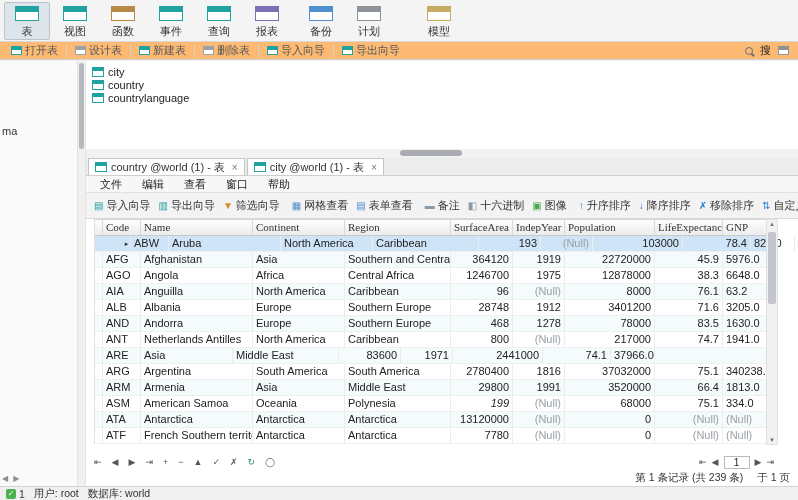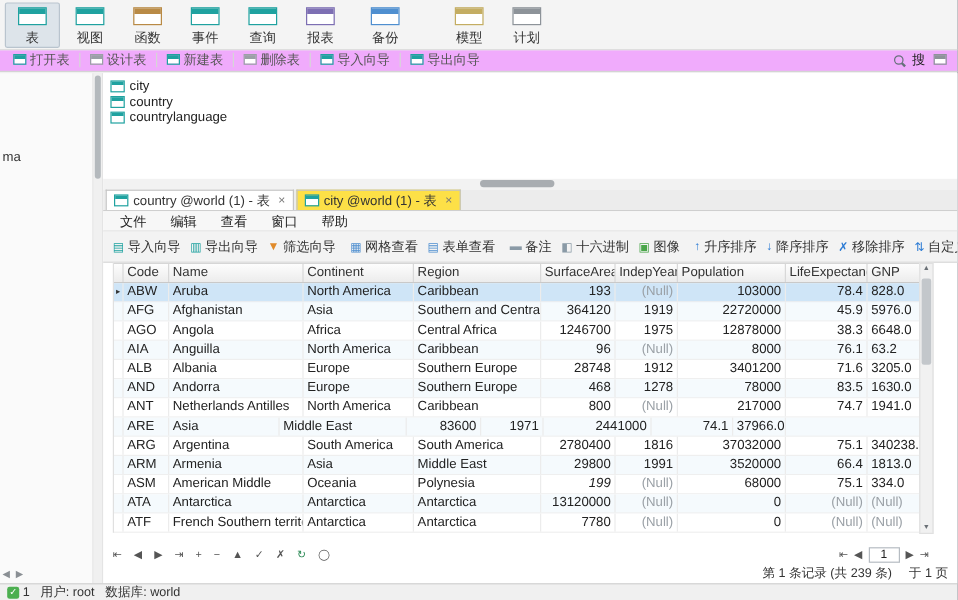--- a/index.html
+++ b/index.html
@@ -8,21 +8,21 @@
   .app { position:relative; width:798px; height:500px; background:#f0f0f0; font-size:11px; color:#222; overflow:hidden; outline:1px solid #8a9096; }
 
   
   .ribbon { position:absolute; top:0; left:0; right:0; height:42px; background:#f4f4f4; border-bottom:1px solid #d9d9d9; display:flex; align-items:flex-start; padding:2px 4px 0; }
   .ribbon-item { width:46px; height:38px; display:flex; flex-direction:column; align-items:center; gap:3px; padding-top:3px; border:1px solid transparent; border-radius:2px; cursor:default; }
   .ribbon-item.active { background:#dde4ea; border-color:#b9c4cе; border-color:#b9c4ce; }
   .ribbon-icon { width:24px; height:18px; border:1px solid; display:block; }
   .ribbon-label { font-size:11px; color:#333; white-space:nowrap; }
 
   
-  .obj-toolbar { position:absolute; top:42px; left:0; right:0; height:18px; background:#f0abfc; border-bottom:1px solid #d4d4d4; display:flex; align-items:flex-start; padding:0 5px; }
+  .obj-toolbar { position:absolute; top:42px; left:0; right:0; height:18px; background:#fdba74; border-bottom:1px solid #d4d4d4; display:flex; align-items:center; padding:0 5px; }
   .obj-btn { display:flex; align-items:center; gap:3px; padding:0 6px; height:15px; color:#555; white-space:nowrap; }
   .mini-icon { width:11px; height:9px; border:1px solid; display:inline-block; }
   .vsep { width:1px; height:12px; background:#d6d6d6; margin:0 2px; }
   .obj-search { margin-left:auto; display:flex; align-items:center; gap:7px; padding-right:4px; }
   .magnifier { width:8px; height:8px; border:1.5px solid #66707a; border-radius:50%; position:relative; display:inline-block; }
   .magnifier::after { content:""; position:absolute; width:4px; height:1.5px; background:#66707a; transform:rotate(45deg); right:-3px; bottom:-2px; }
 
   
   .main { position:absolute; top:61px; left:0; right:0; bottom:14px; background:#f0f0f0; }
   .sidebar { position:absolute; left:0; top:0; width:78px; bottom:0; background:#fafafa; border-right:1px solid #e2e2e2; }
@@ -35,40 +35,40 @@
   
   .obj-list { position:absolute; top:0; left:0; right:0; height:88px; background:#fff; padding:4px 0 0 6px; }
   .obj-item { display:flex; align-items:center; gap:4px; height:13px; color:#222; }
   .mini-table { width:12px; height:10px; border:1px solid #1fa2a0; background:linear-gradient(to bottom,#1fa2a0 0,#1fa2a0 3px,#fff 3px); display:inline-block; }
 
   .hscroll { position:absolute; top:88px; left:0; right:0; height:9px; background:#f2f2f2; }
   .hscroll .thumb { position:absolute; left:314px; top:1px; width:62px; height:6px; background:#a9adb1; border-radius:3px; }
 
   
   .tabbar { position:absolute; top:97px; left:0; right:0; height:18px; background:#ececec; border-bottom:1px solid #cfcfcf; display:flex; align-items:flex-end; padding-left:2px; }
-  .tab { display:flex; align-items:center; gap:4px; height:17px; padding:0 6px; border:1px solid #c4c4c4; border-bottom:none; background:#fde047; color:#333; margin-right:2px; white-space:nowrap; }
+  .tab { display:flex; align-items:center; gap:4px; height:17px; padding:0 6px; border:1px solid #c4c4c4; border-bottom:none; background:#ffffff; color:#333; margin-right:2px; white-space:nowrap; }
   .tab.active { background:#fff; }
   .tab-close { color:#777; font-size:10px; margin-left:3px; }
 
   
   .menubar { position:absolute; top:115px; left:0; right:0; height:17px; background:#f7f7f7; border-bottom:1px solid #e2e2e2; display:flex; align-items:center; padding-left:4px; }
   .menu-item { padding:0 10px; color:#222; }
 
   
   .grid-toolbar { position:absolute; top:132px; left:0; right:0; height:26px; background:#f3f3f3; border-bottom:1px solid #d9d9d9; display:flex; align-items:center; padding-left:4px; overflow:hidden; }
   .gt-btn { display:flex; align-items:center; gap:3px; height:20px; padding:0 4px; color:#333; white-space:nowrap; }
   .gt-glyph { font-size:10px; }
 
   
   .grid { position:absolute; top:158px; left:8px; width:672px; background:#fff; border-left:1px solid #e0e0e0; }
   .grid-header { display:flex; height:17px; background:linear-gradient(#fdfdfd,#ececec); border-top:1px solid #d6d6d6; border-bottom:1px solid #c9c9c9; }
-  .gh-cell { border-right:1px solid #d8d8d8; padding:1px 3px; color:#333; overflow:hidden; white-space:nowrap; flex:none; }
+  .gh-cell { border-right:1px solid #d8d8d8; padding:1px 3px; color:#333; overflow:hidden; white-space:nowrap; flex:none;font-family:Liberation Serif, serif; }
   .grid-row { display:flex; height:16px; border-bottom:1px solid #efefef; background:#fff; }
   .grid-row.alt { background:#f5fafd; }
-  .grid-row.selected { background:#cfe5f7; }
+  .grid-row.selected { background:#cfe5f7;padding-left:28px; }
   .g-cell { border-right:1px solid #ececec; padding:1px 3px; overflow:hidden; white-space:nowrap; color:#222; flex:none; }
   .g-cell.num { text-align:right; }
   .g-cell.null { color:#9aa0a6; }
   .g-cell.marker, .gh-cell.marker { width:8px; padding:0; font-size:7px; line-height:15px; text-align:center; color:#333; }
 
   .grid-vscroll { position:absolute; top:158px; left:680px; width:12px; height:226px; background:#f1f1f1; border:1px solid #e0e0e0; }
   .grid-vscroll .arrow { position:absolute; left:0; width:10px; text-align:center; font-size:6px; color:#6a7076; }
   .grid-vscroll .arrow.up { top:1px; } .grid-vscroll .arrow.down { bottom:1px; }
   .grid-vscroll .thumb { position:absolute; top:12px; left:1px; width:8px; height:72px; background:#c3c7cb; border-radius:2px; }
 
@@ -111,27 +111,27 @@
         <span class="ribbon-label">查询</span>
       </div>
       <div class="ribbon-item" style="margin-left: 2px;">
         <span class="ribbon-icon" style="border-color: rgb(125, 111, 179); background: linear-gradient(rgb(125, 111, 179) 0px, rgb(125, 111, 179) 5px, rgb(255, 255, 255) 5px);"></span>
         <span class="ribbon-label">报表</span>
       </div>
       <div class="ribbon-item" style="margin-left: 8px;">
         <span class="ribbon-icon" style="border-color: rgb(79, 143, 208); background: linear-gradient(rgb(79, 143, 208) 0px, rgb(79, 143, 208) 5px, rgb(255, 255, 255) 5px);"></span>
         <span class="ribbon-label">备份</span>
       </div>
+      <div class="ribbon-item" style="margin-left: 2px;">
+        <span class="ribbon-icon" style="border-color: rgb(141, 147, 153); background: linear-gradient(rgb(141, 147, 153) 0px, rgb(141, 147, 153) 5px, rgb(255, 255, 255) 5px);"></span>
+        <span class="ribbon-label">计划</span>
+      </div>
       <div class="ribbon-item" style="margin-left: 24px;">
         <span class="ribbon-icon" style="border-color: rgb(196, 173, 98); background: linear-gradient(rgb(196, 173, 98) 0px, rgb(196, 173, 98) 5px, rgb(255, 255, 255) 5px);"></span>
         <span class="ribbon-label">模型</span>
-      </div>
-      <div class="ribbon-item" style="margin-left: 2px;">
-        <span class="ribbon-icon" style="border-color: rgb(141, 147, 153); background: linear-gradient(rgb(141, 147, 153) 0px, rgb(141, 147, 153) 5px, rgb(255, 255, 255) 5px);"></span>
-        <span class="ribbon-label">计划</span>
       </div>
     </div>
 
   <div class="obj-toolbar">
     <span style="display:flex;align-items:center;">
         <span class="obj-btn">
           <span class="mini-icon" style="border-color: rgb(31, 162, 160); background: linear-gradient(rgb(31, 162, 160) 0px, rgb(31, 162, 160) 3px, rgb(255, 255, 255) 3px);"></span>
           <span>打开表</span>
         </span>
         <span class="vsep"></span>
@@ -405,21 +405,21 @@
               <div class="g-cell" style="width: 106px;">Middle East</div>
               <div class="g-cell num" style="width: 62px;">29800</div>
               <div class="g-cell num" style="width: 52px;">1991</div>
               <div class="g-cell num" style="width: 90px;">3520000</div>
               <div class="g-cell num" style="width: 68px;">66.4</div>
               <div class="g-cell" style="width: 44px;">1813.0</div>
             </div>
             <div class="grid-row">
               <div class="g-cell marker"></div>
               <div class="g-cell" style="width: 38px;">ASM</div>
-              <div class="g-cell" style="width: 112px;">American Middle</div>
+              <div class="g-cell" style="width: 112px;">American Samoa</div>
               <div class="g-cell" style="width: 92px;">Oceania</div>
               <div class="g-cell" style="width: 106px;">Polynesia</div>
               <div class="g-cell num" style="width: 62px; font-style: italic;">199</div>
               <div class="g-cell num null" style="width: 52px;">(Null)</div>
               <div class="g-cell num" style="width: 90px;">68000</div>
               <div class="g-cell num" style="width: 68px;">75.1</div>
               <div class="g-cell" style="width: 44px;">334.0</div>
             </div>
             <div class="grid-row alt">
               <div class="g-cell marker"></div>

